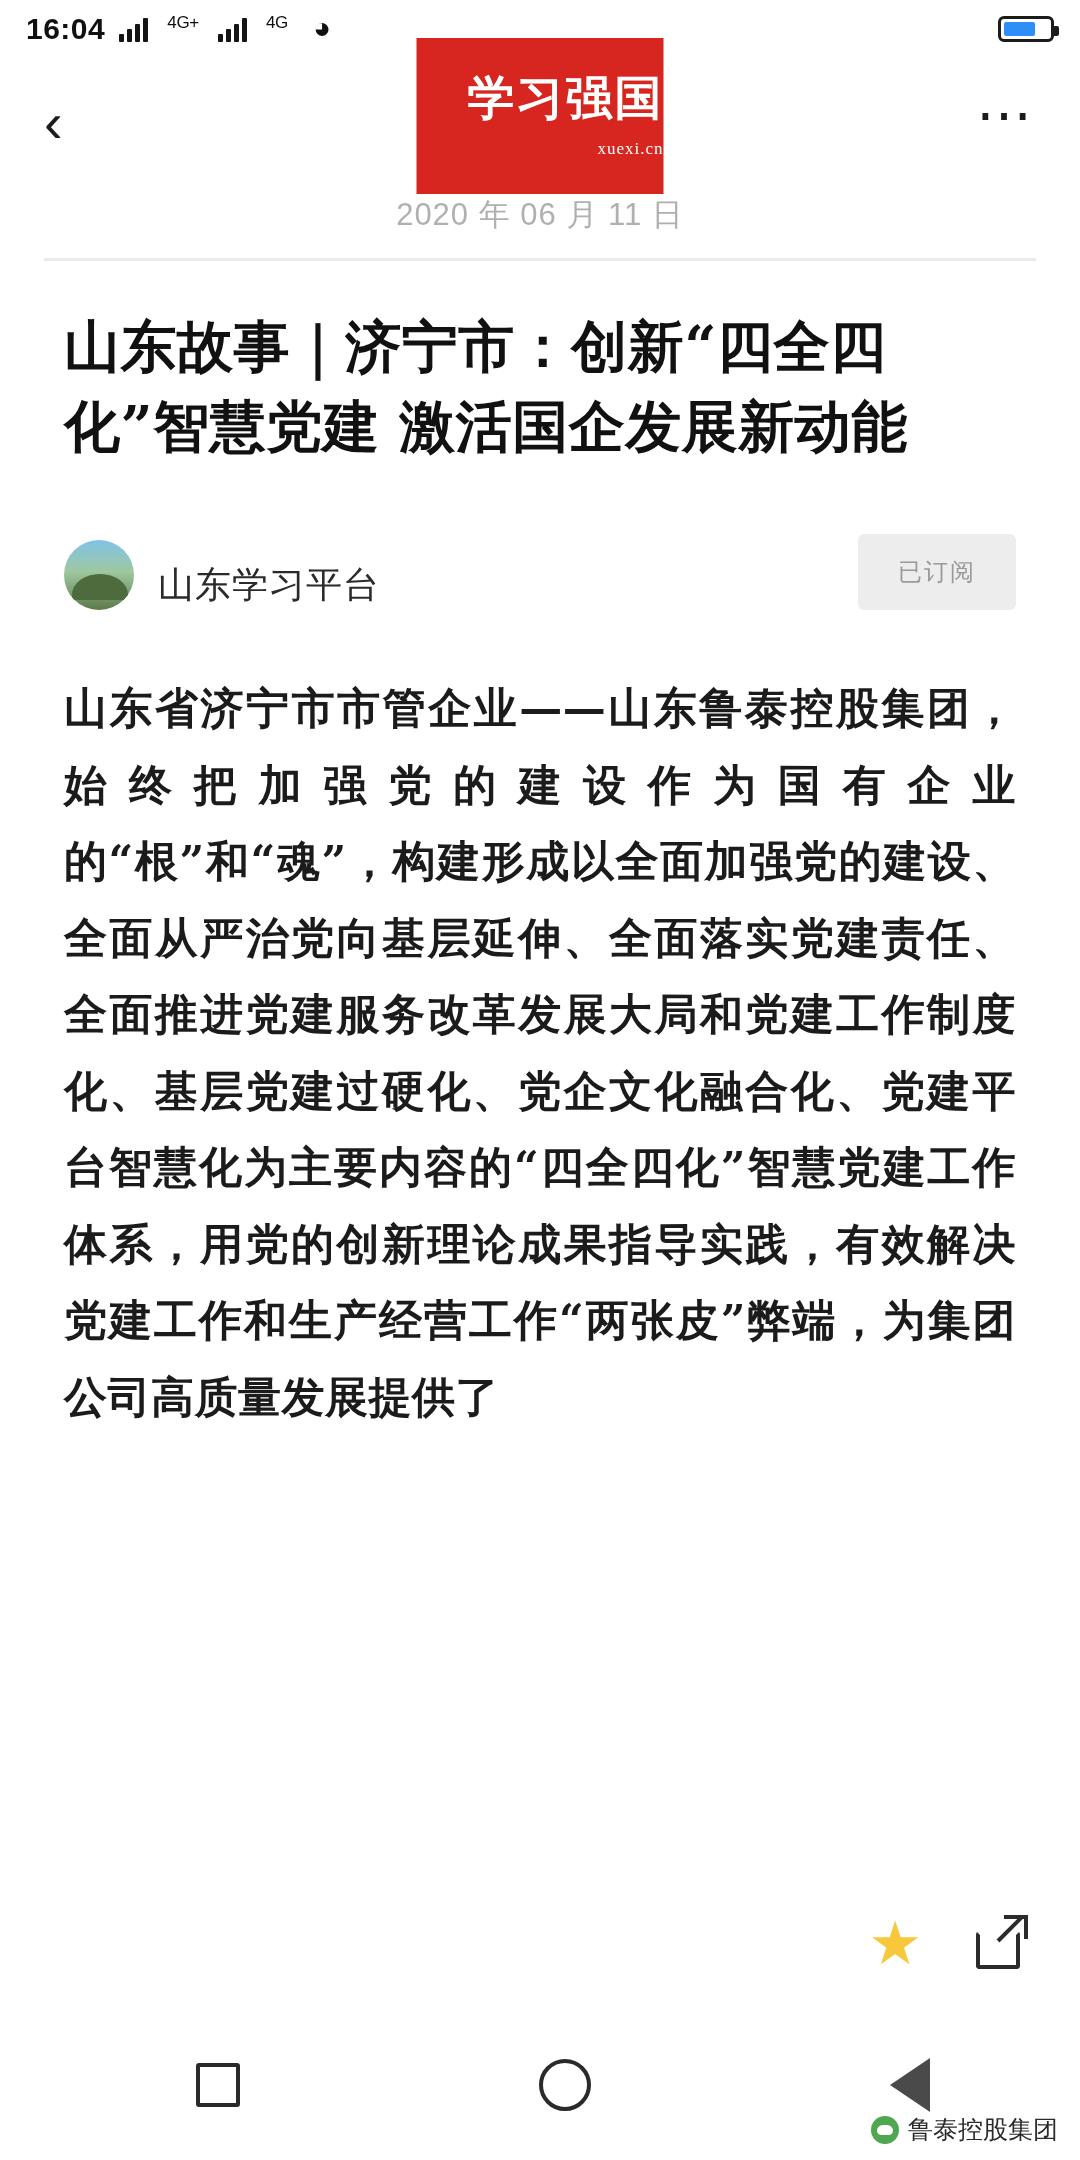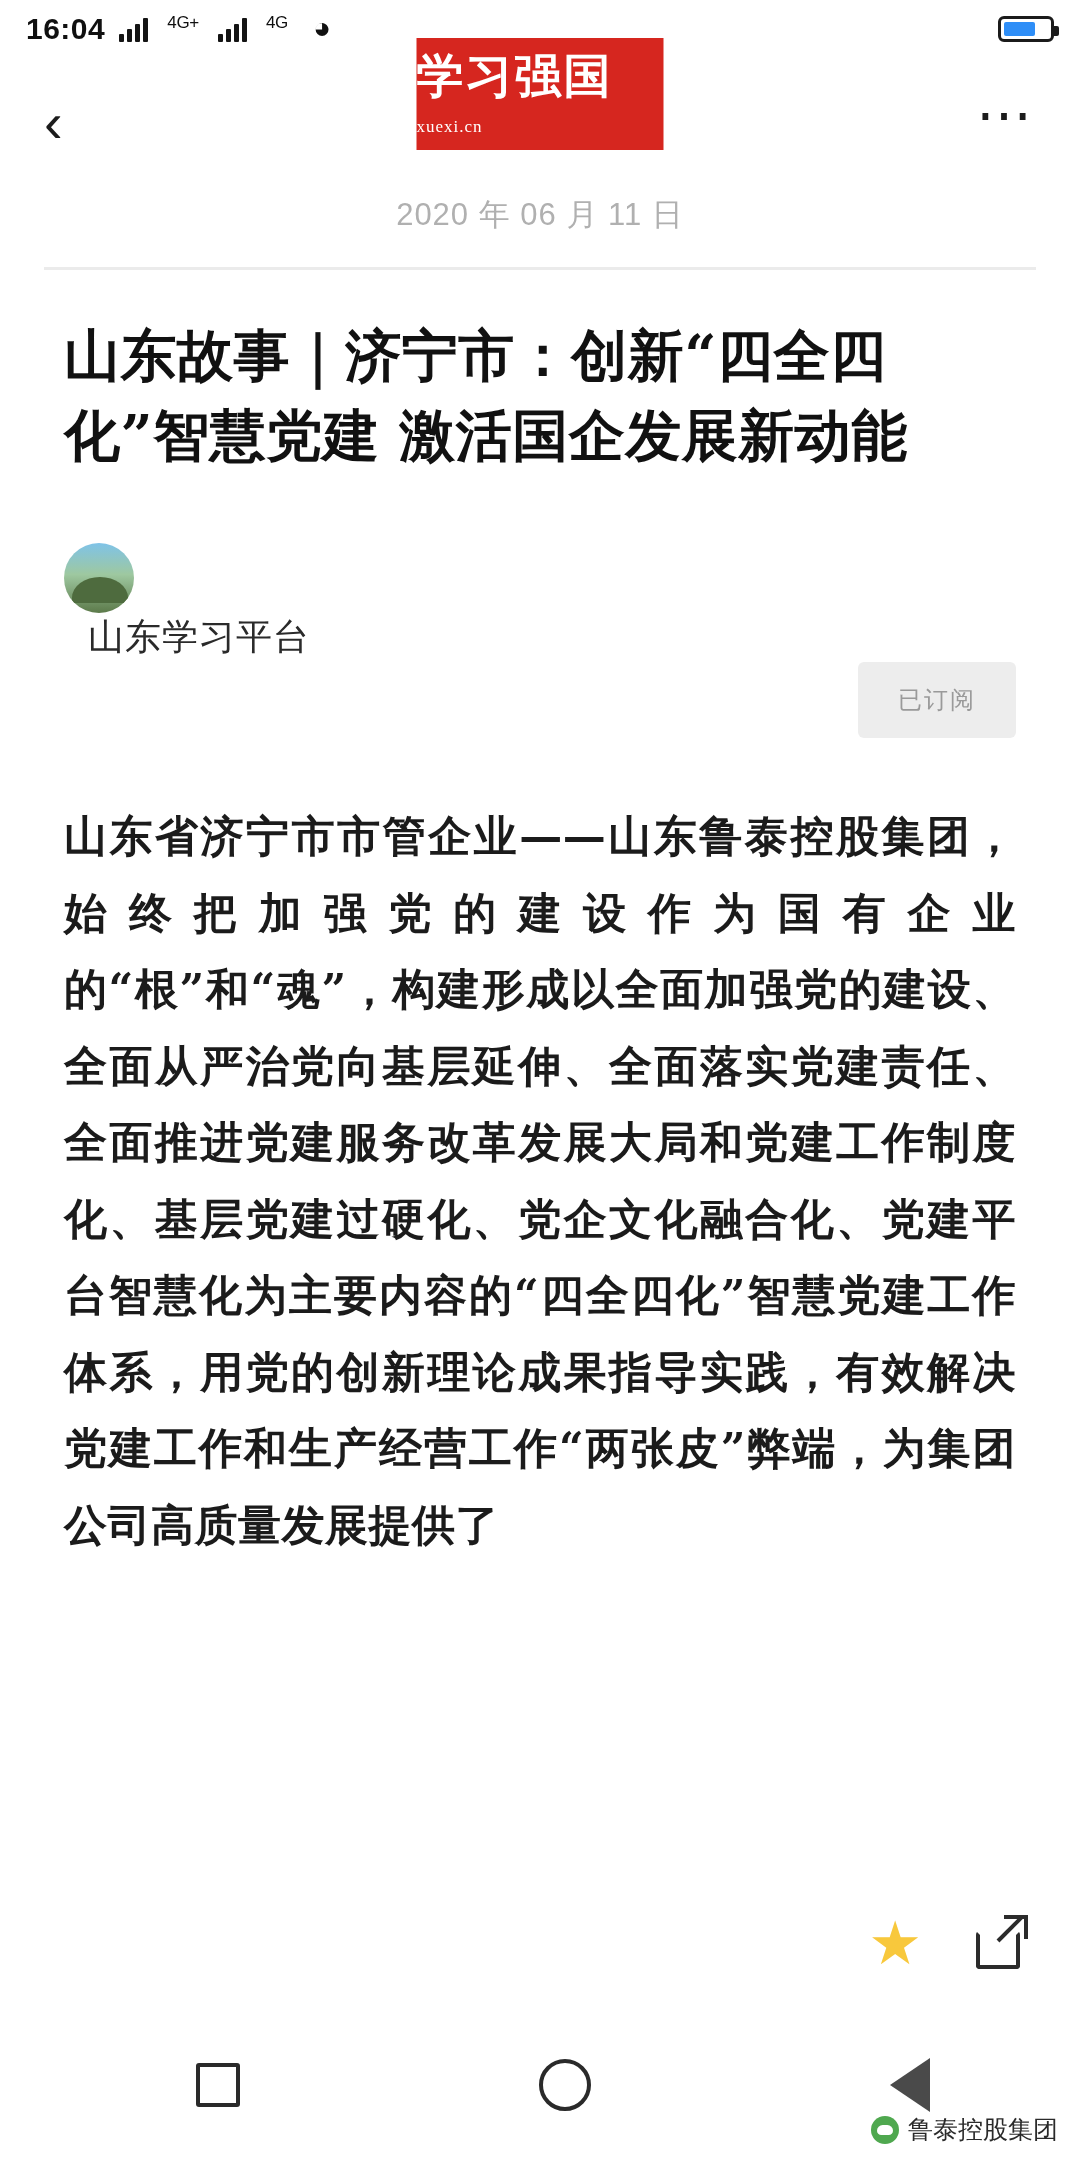--- a/index.html
+++ b/index.html
@@ -111,25 +111,25 @@
     color: #1c1c1c;
     font-weight: 300;
     width: 60px;
   }
   .logo-box {
     position: absolute;
     left: 50%;
     transform: translateX(-50%);
     top: -20px;
     width: 247px;
-    height: 112px;
+    height: 156px;
     background: #d6261f;
     display: flex;
     flex-direction: column;
-    align-items: flex-start;
+    align-items: flex-end;
     justify-content: center;
     color: #ffffff;
   }
   .logo-main {
     font-family: "DejaVu Serif", serif;
     font-size: 47px;
     font-weight: 700;
     letter-spacing: 2px;
     line-height: 1.05;
   }
@@ -146,21 +146,21 @@
     color: #1c1c1c;
     letter-spacing: 4px;
     padding-bottom: 16px;
   }
 
   
   .date-row {
     text-align: center;
     font-size: 31px;
     color: #b0b0b0;
-    padding: 6px 0 31px;
+    padding: 6px 0 22px;
     letter-spacing: 1px;
   }
 
   
   .divider {
     height: 3px;
     background: #ebebeb;
     margin: 0 44px 46px;
   }
 
@@ -174,24 +174,23 @@
   .title {
     font-family: "DejaVu Serif", serif;
     font-size: 56px;
     line-height: 1.42;
     font-weight: 700;
     color: #111111;
     letter-spacing: 0.5px;
   }
   .byline {
     display: flex;
-    align-items: flex-start;
+    align-items: flex-end;
     margin-top: 68px;
     margin-bottom: 60px;
-    flex-direction: column;
   }
   .avatar {
     width: 70px;
     height: 70px;
     border-radius: 50%;
     background: linear-gradient(180deg, #7fc3e8 0%, #9ec8a0 45%, #5c7a4a 100%);
     flex: 0 0 70px;
     position: relative;
     overflow: hidden;
   }

